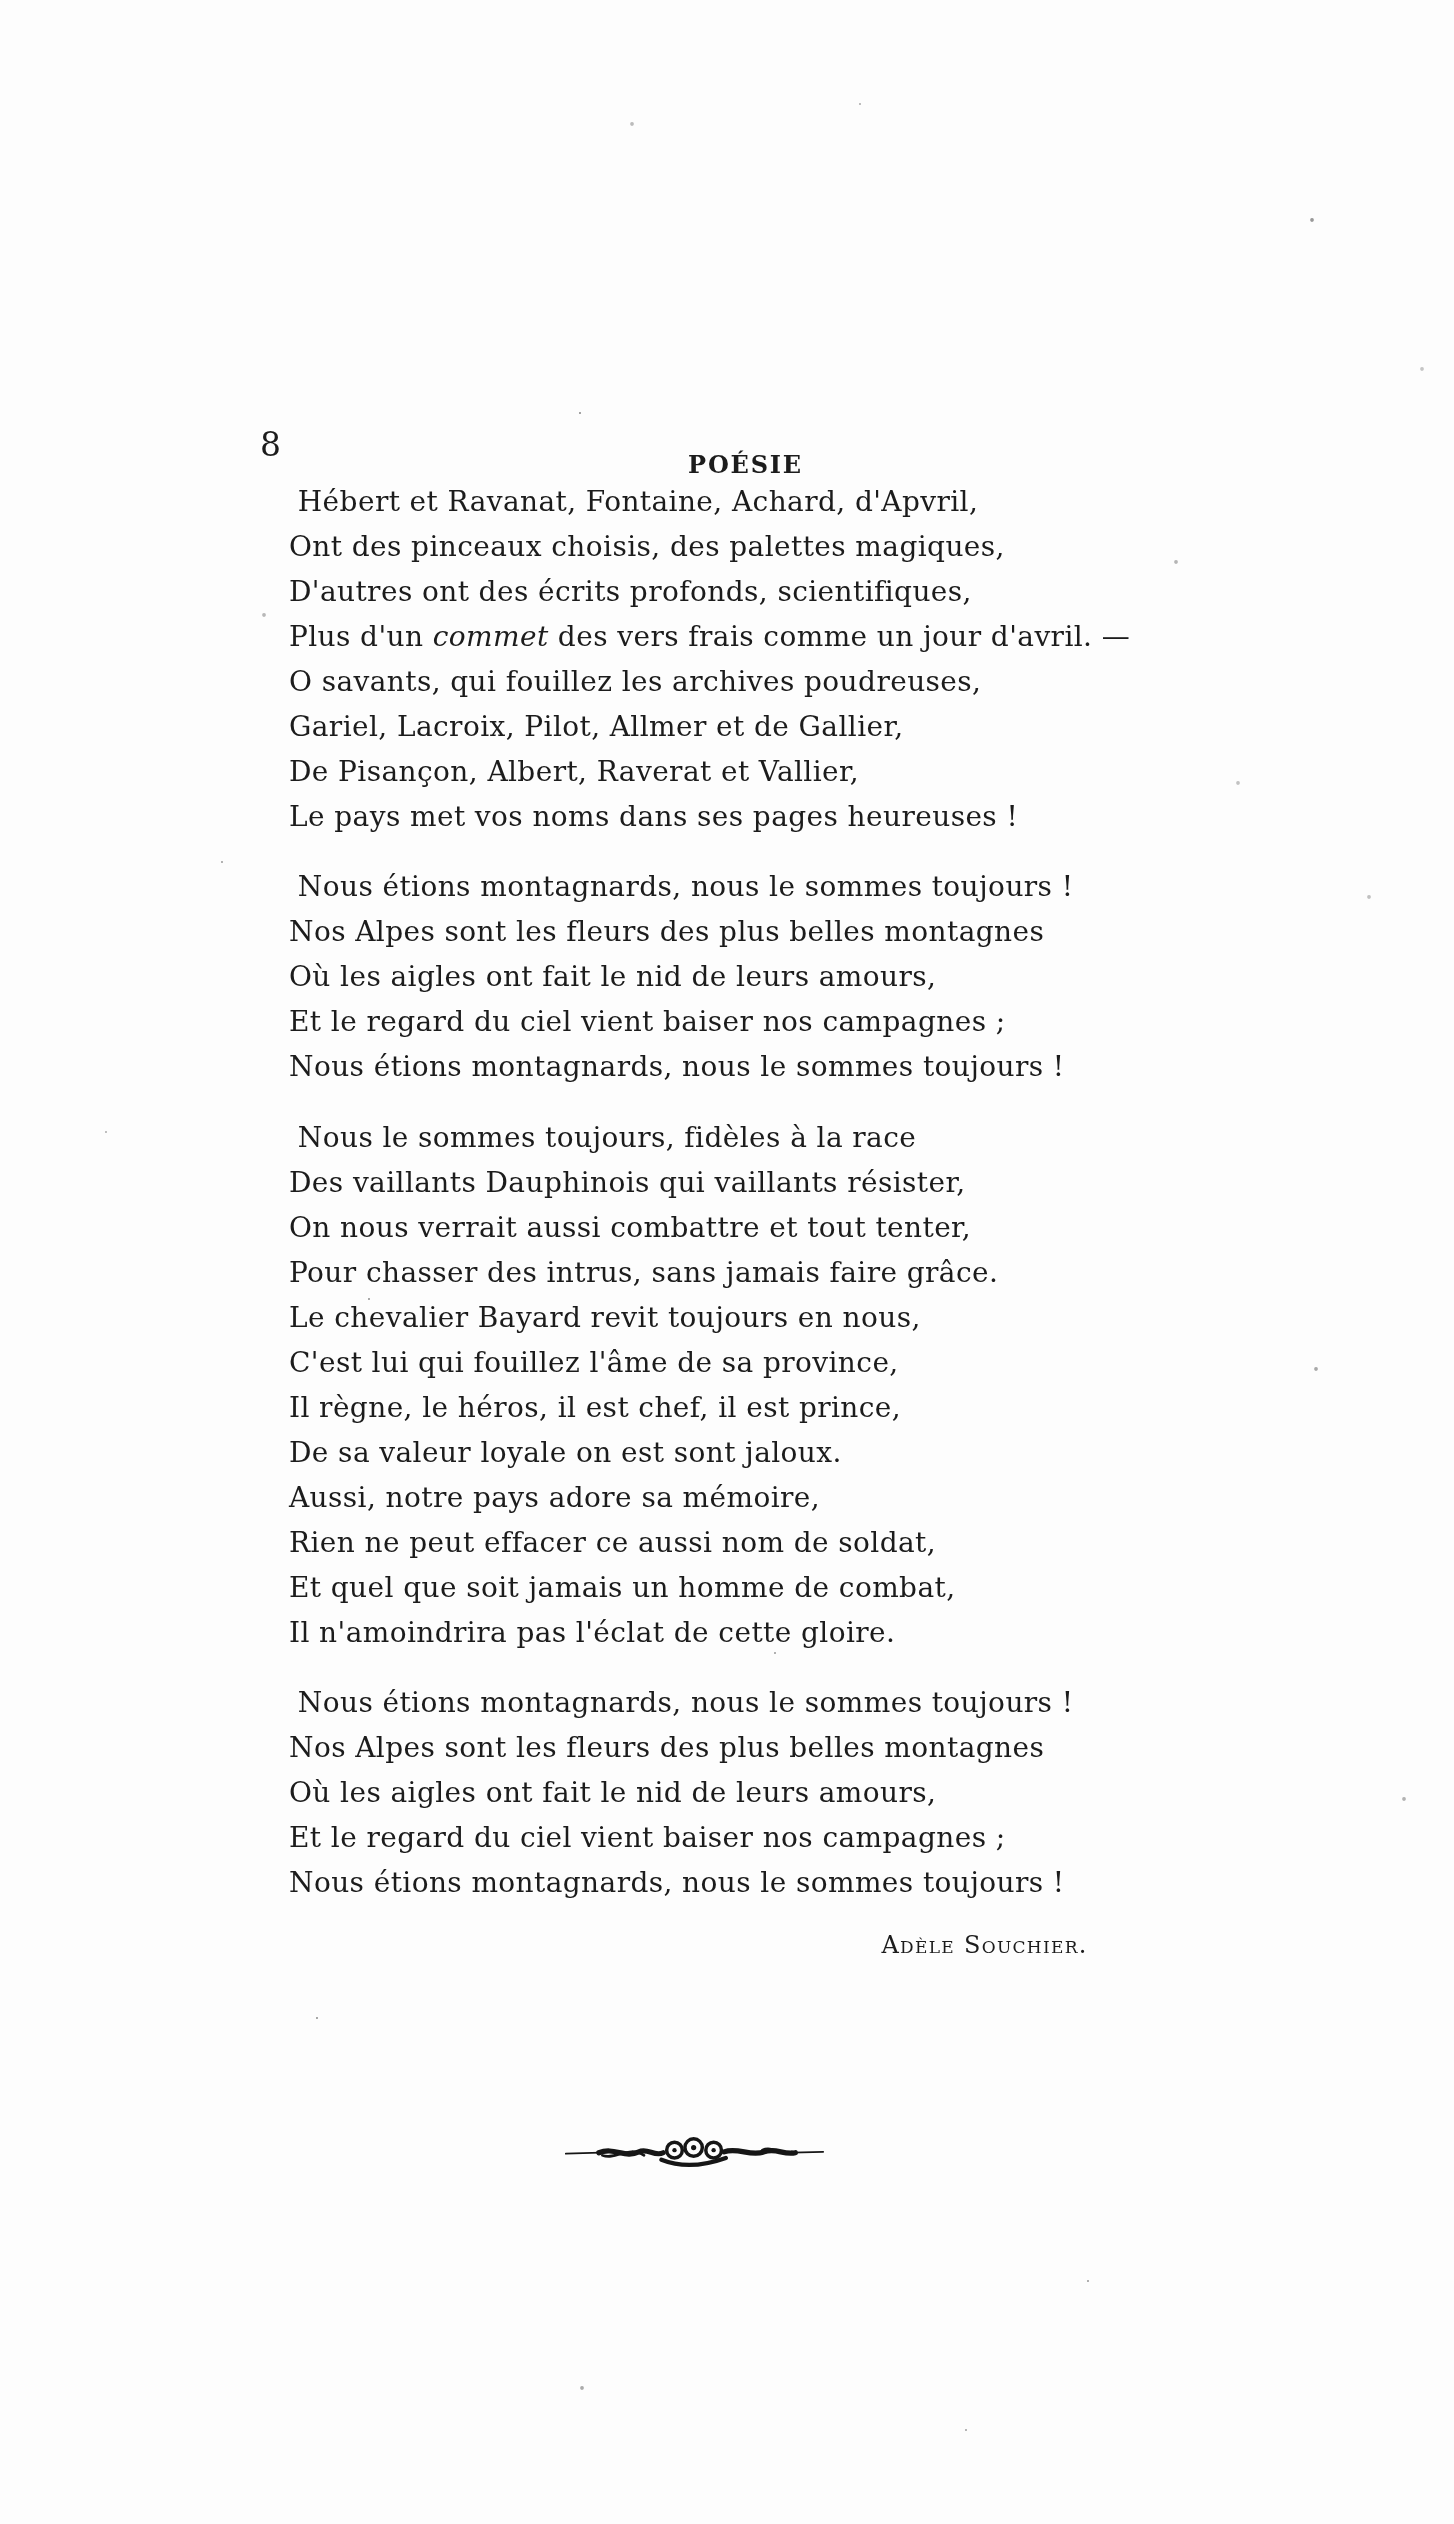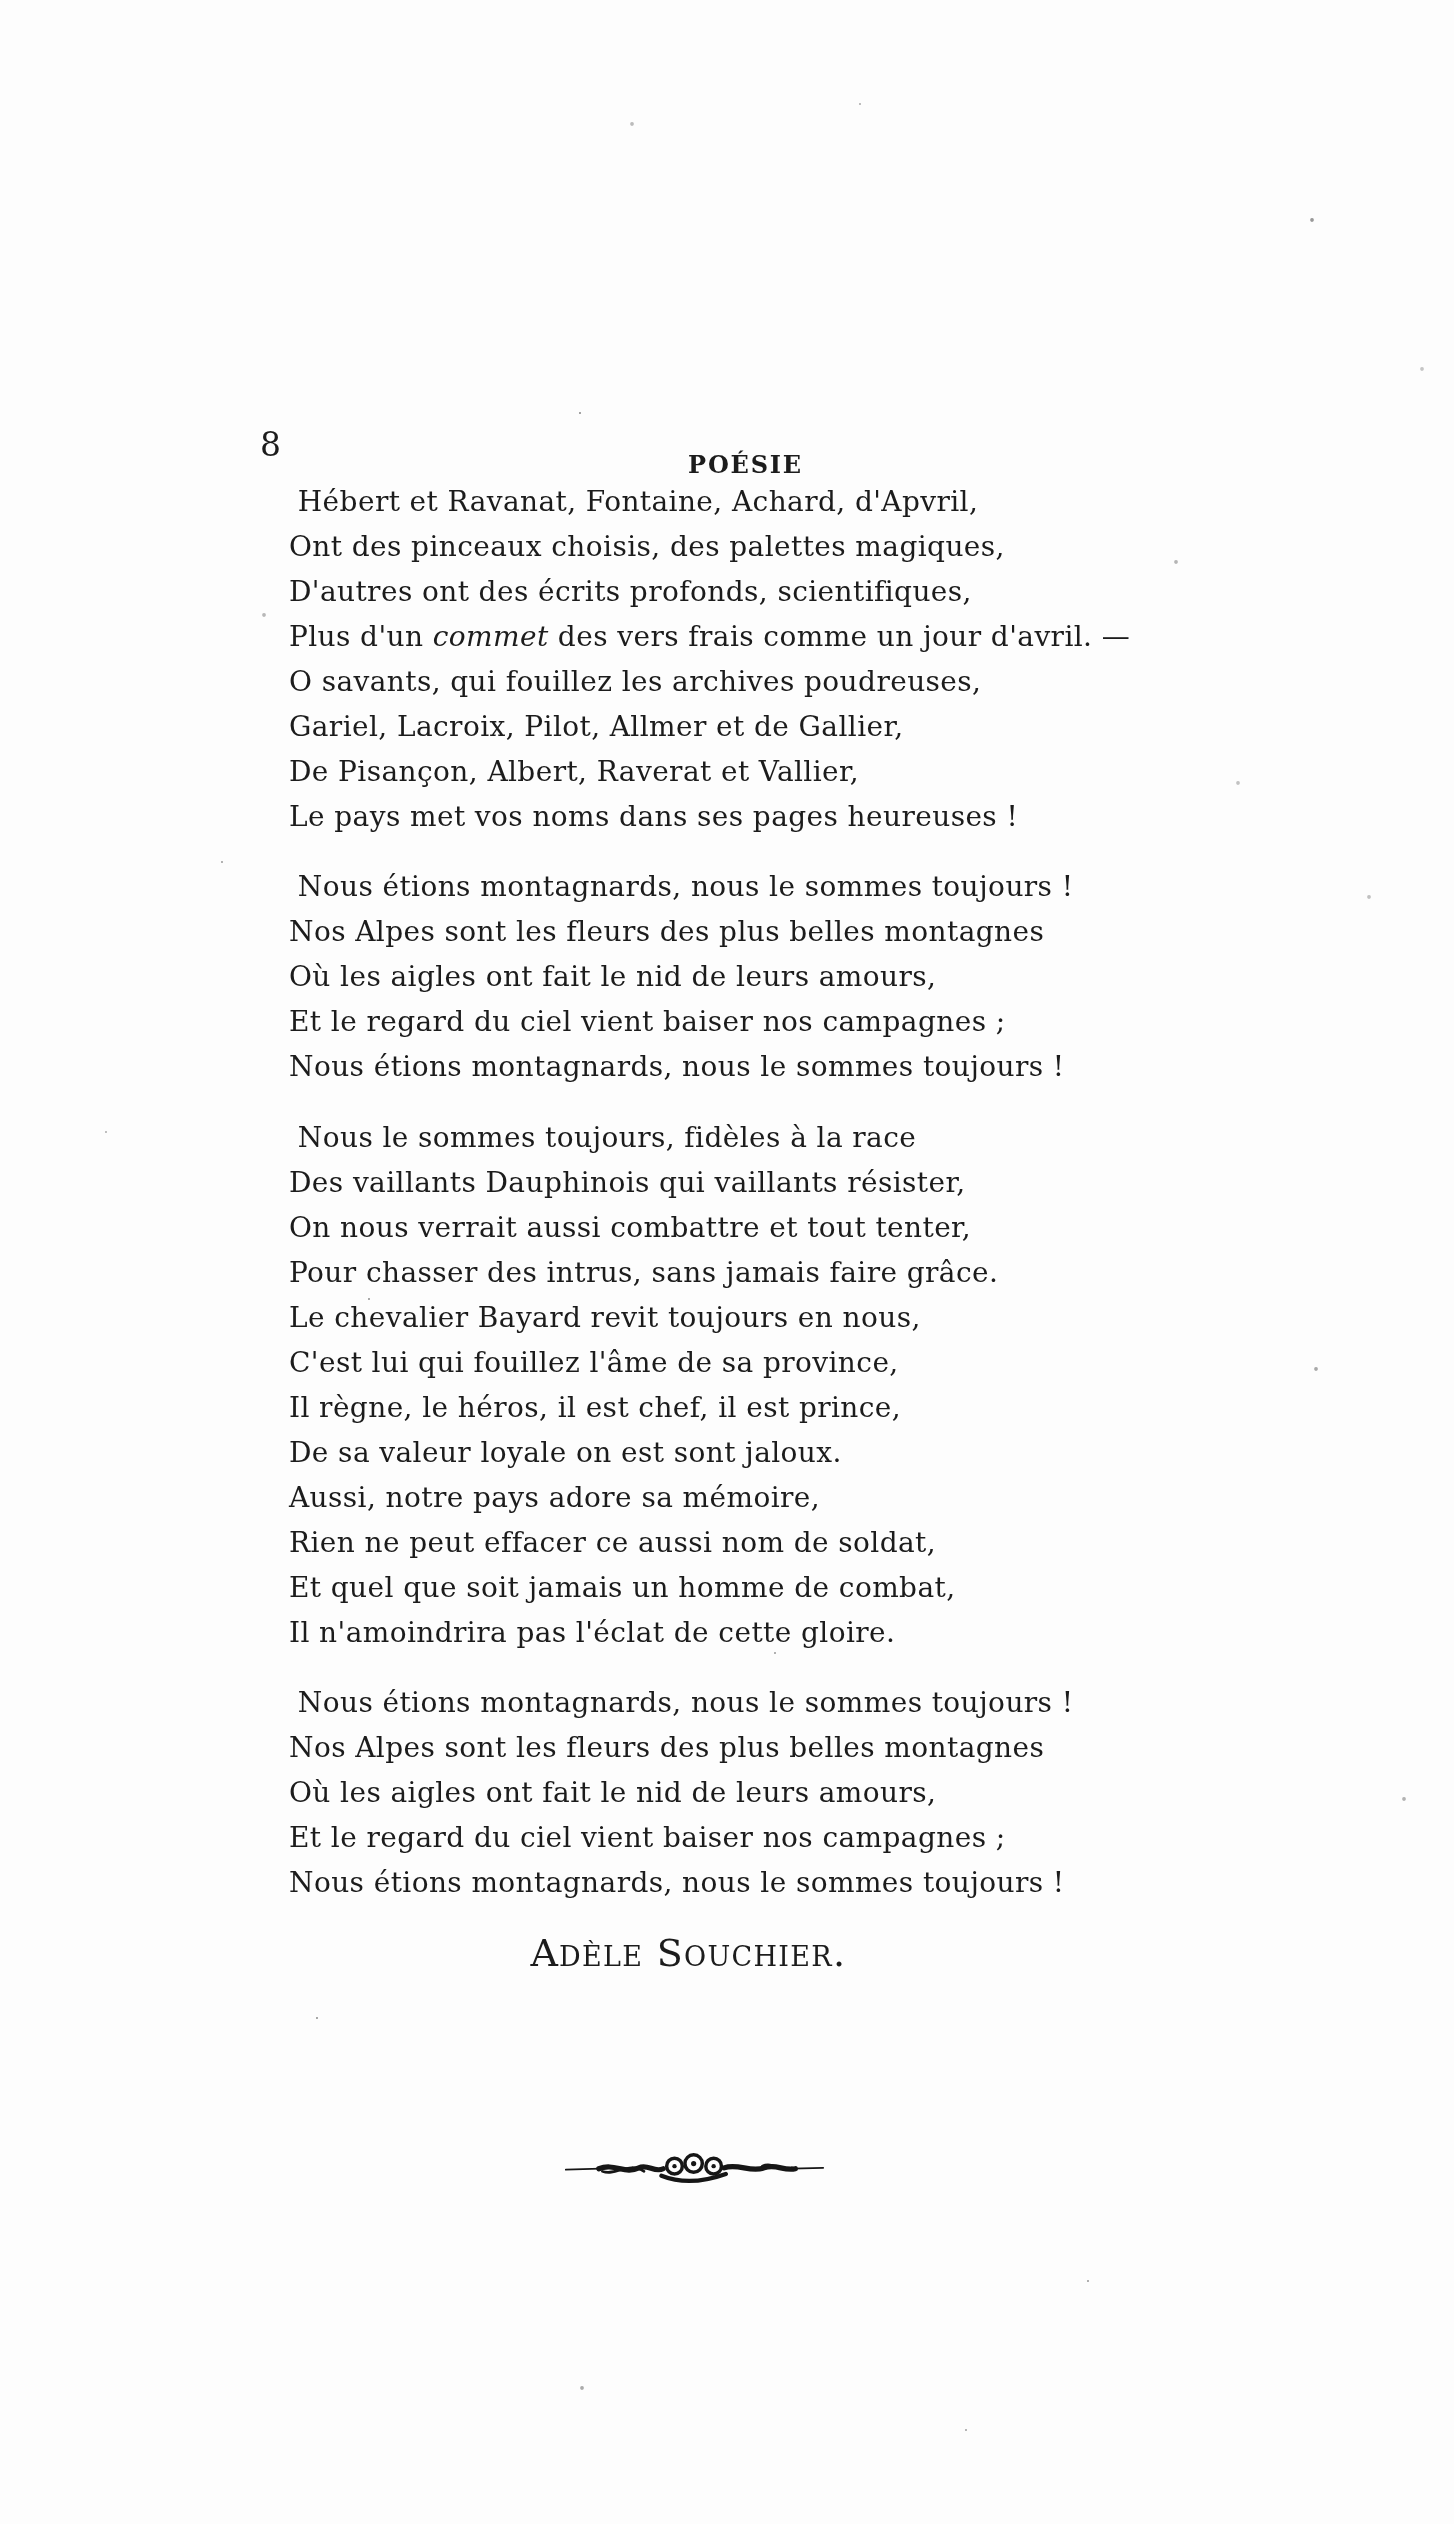--- a/index.html
+++ b/index.html
@@ -78,24 +78,24 @@
   }
   .stanza .poem-line:first-child {
     text-indent: 8.8px;
   }
   .poem-line em {
     font-style: italic;
     text-align: center;
   }
   .signature {
     margin-top: 19.3px;
-    text-align: center;
+    text-align: right;
     padding-right: 12.3px;
     font-variant: small-caps;
-    font-size: 38px;
+    font-size: 24px;
     letter-spacing: 1.3px;
   }
   .ornament {
     margin-top: 172px;
     text-align: center;
   }
   .ornament svg { display: inline-block; }
 </style>
 </head>
 <body>

